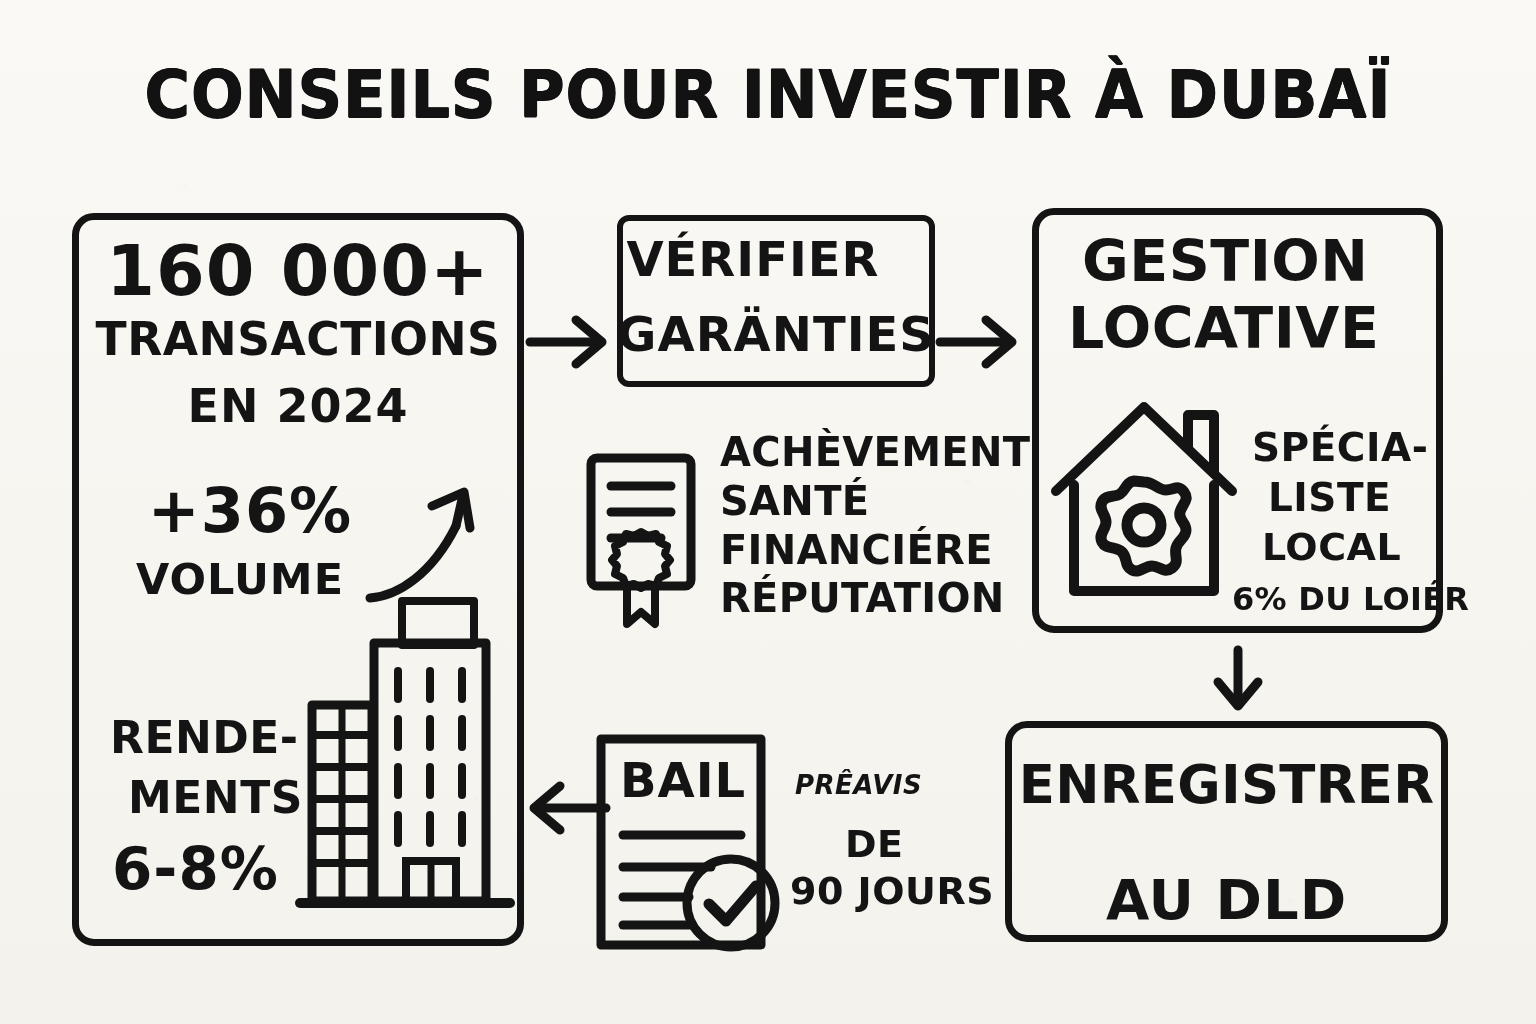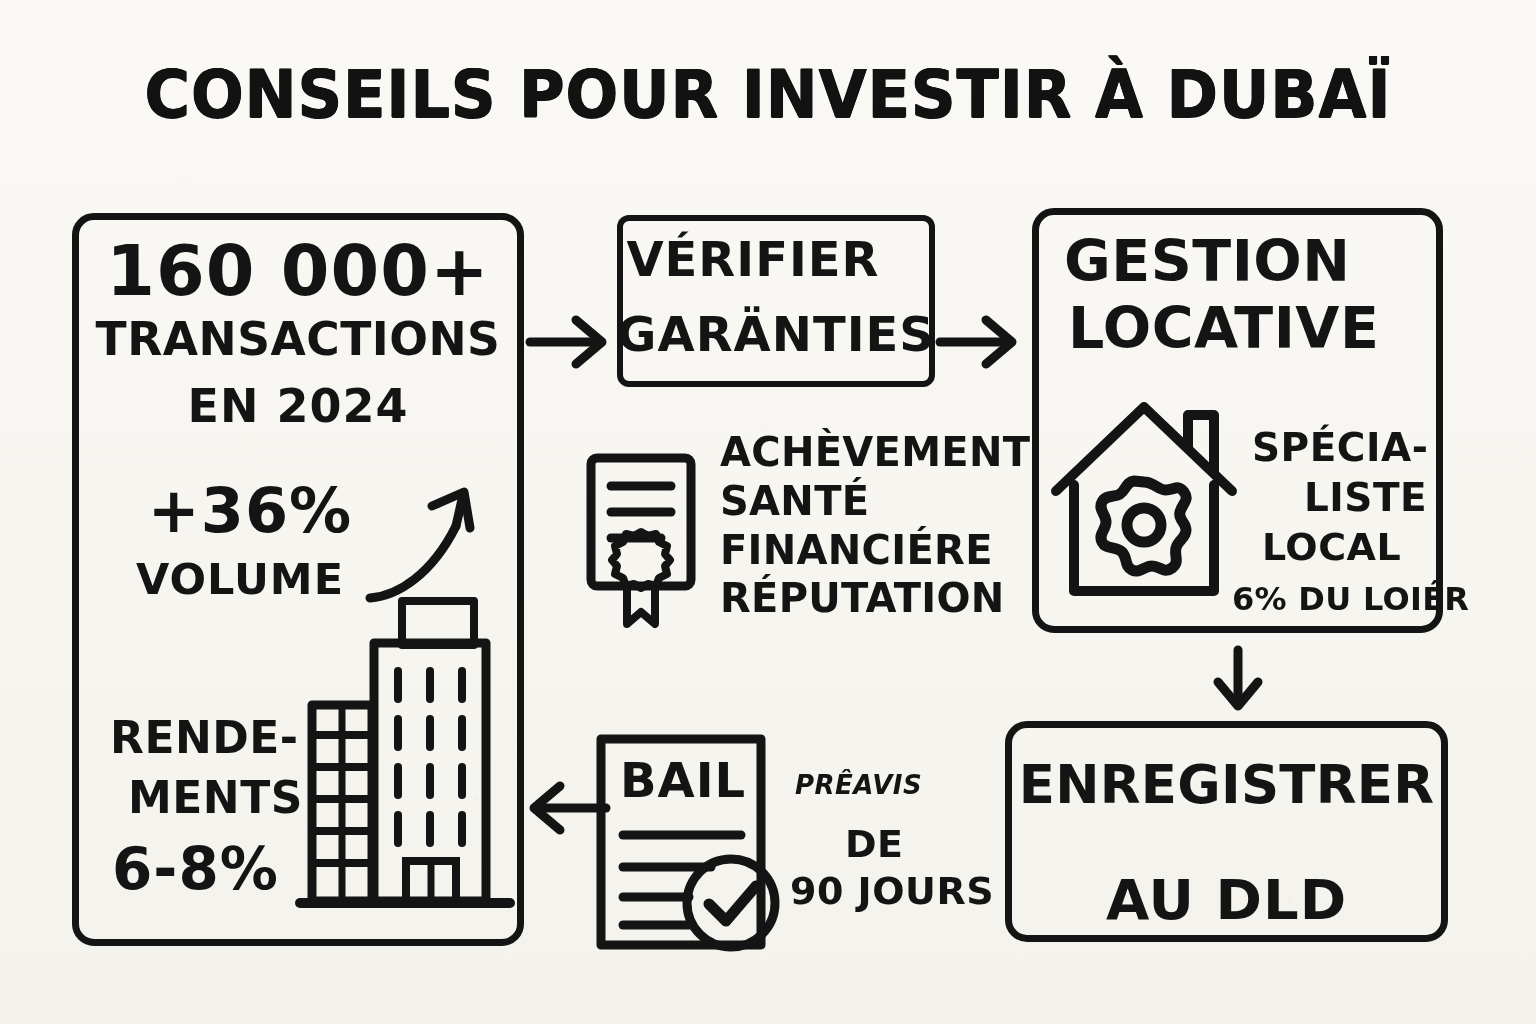--- a/index.html
+++ b/index.html
@@ -77,24 +77,24 @@
 
   
   #verify-l1{left:617px;top:235px;width:272px;font-size:48px;letter-spacing:1px;}
   #verify-l2{left:617px;top:310px;width:318px;font-size:48px;letter-spacing:1px;}
 
   
   #check-list{left:700px;top:428px;width:300px;}
   #check-list div{font-size:40px;line-height:1.22;text-align:left;letter-spacing:.3px;margin-left:20px;}
 
   
-  #gest-l1{left:1032px;top:233px;width:411px;font-size:57px;letter-spacing:.5px;text-align:left;padding-left:32px;box-sizing:border-box;}
+  #gest-l1{left:1032px;top:233px;width:411px;font-size:57px;letter-spacing:.5px;text-align:left;padding-left:50px;box-sizing:border-box;}
   #gest-l2{left:1032px;top:300px;width:411px;font-size:57px;letter-spacing:.5px;text-align:left;padding-left:36px;box-sizing:border-box;}
   #spec-1{left:1252px;top:428px;font-size:39px;}
-  #spec-2{left:1268px;top:478px;font-size:39px;margin-left:36px;}
+  #spec-2{left:1268px;top:478px;font-size:39px;}
   #spec-3{left:1262px;top:528px;font-size:38px;}
   #fee-note{left:1232px;top:583px;font-size:32px;letter-spacing:.3px;}
 
   
   #dld-l1{left:1005px;top:758px;width:443px;font-size:54px;letter-spacing:.3px;transform:scaleX(.98);}
   #dld-l2{left:1005px;top:826px;width:443px;font-size:56px;letter-spacing:1px;margin-top:46px;}
 
   
   #bail-label{left:620px;top:756px;font-size:48px;letter-spacing:1px;}
   #notice-1{left:795px;top:772px;font-size:26px;font-style:italic;}

